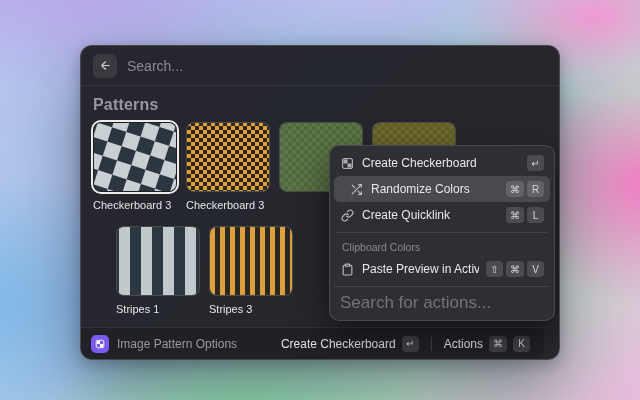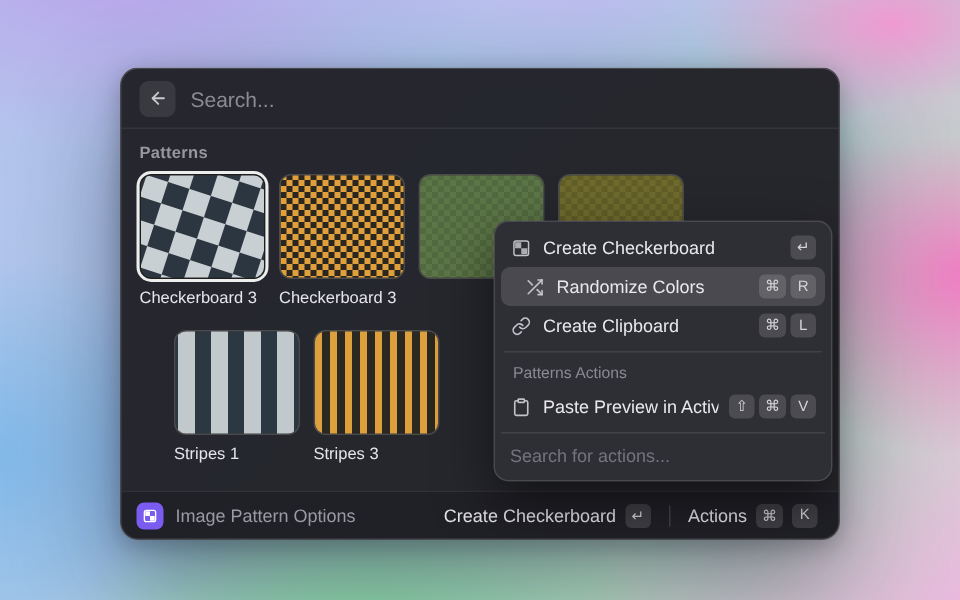--- a/index.html
+++ b/index.html
@@ -30,21 +30,21 @@
   .searchbar { height:40px; display:flex; align-items:center; gap:10px; padding:0 12px;
     border-bottom:1px solid rgba(255,255,255,0.07); }
   .back { width:24px; height:24px; border:none; border-radius:6px; background:rgba(255,255,255,0.09);
     color:#c9c9cf; display:flex; align-items:center; justify-content:center; cursor:pointer; flex:0 0 auto; }
   .search-input { flex:1; background:transparent; border:none; outline:none; font-size:14px;
     color:#ffffff; font-family:"Liberation Sans", sans-serif; }
   .search-input::placeholder { color:#8b8b93; }
 
   
   .content { padding:8px 12px 0; }
-  .section-label { font-size:11px; color:#97979f; margin:2px 0 8px; font-weight:bold; letter-spacing:0.2px; }
+  .section-label { font-size:16px; color:#97979f; margin:2px 0 8px; font-weight:bold; letter-spacing:0.2px; }
   .grid { display:flex; gap:9px; }
   .grid.row2 { margin-top:14px;margin-left:23px; }
   .cell { width:84px; }
   .tile { height:70px; border-radius:8px; overflow:hidden; position:relative;
     border:1px solid rgba(255,255,255,0.12); background:#333; }
   .tile.selected { box-shadow:0 0 0 2px #eceded; border-color:rgba(0,0,0,0.4); }
   .pat { position:absolute; inset:-25%; }
   .tlabel { font-size:11px; color:#e6e6ea; margin-top:7px; white-space:nowrap; overflow:hidden; height:13px; }
 
   
@@ -55,26 +55,26 @@
   .mi.selected { background:rgba(255,255,255,0.13);padding-left:15px; }
   .mi-ic { width:15px; height:15px; color:#c2c2c9; display:flex; align-items:center; justify-content:center; flex:0 0 auto; }
   .mi-ic svg { width:13px; height:13px; }
   .mi-label { flex:1; font-size:12px; color:#e9e9ec; white-space:nowrap; overflow:hidden; }
   .keys { display:flex; gap:3px; }
   .kbd { min-width:17px; height:16px; padding:0 4px; background:rgba(255,255,255,0.14); border-radius:4px;
     font-size:10px; color:#d6d6da; display:flex; align-items:center; justify-content:center; }
   .m-divider { height:1px; background:rgba(255,255,255,0.09); margin:4px 2px; }
   .msec { font-size:10.5px; color:#8a8a92; padding:4px 8px 3px; }
   .psearch { border-top:1px solid rgba(255,255,255,0.1); margin-top:4px; padding:6px 6px 3px; }
-  .psearch input { width:100%; background:transparent; border:none; outline:none; font-size:12px;
+  .psearch input { width:100%; background:transparent; border:none; outline:none; font-size:17px;
     color:#fef9c3; font-family:"Liberation Sans", sans-serif; }
   .psearch input::placeholder { color:#74747c; }
 
   
-  .footer { position:absolute; left:0; right:0; bottom:0; height:32px; z-index:10;
+  .footer { position:absolute; left:0; right:15px; bottom:0; height:32px; z-index:10;
     border-top:1px solid rgba(255,255,255,0.08); background:rgba(33,33,39,0.98);
     display:flex; align-items:center; justify-content:space-between; padding:0 10px;
     border-radius:0 0 12px 12px; }
   .f-left { display:flex; align-items:center; gap:8px; }
   .app-ic { width:18px; height:18px; border-radius:5px; display:flex; align-items:center; justify-content:center; color:#fff; }
   .app-ic svg { width:10px; height:10px; }
   .f-label { font-size:12px; color:#9a9aa2; }
   .f-right { display:flex; align-items:center; gap:8px; }
   .f-action { display:flex; align-items:center; gap:6px; font-size:12px; color:#e4e4e8;
     padding:3px 4px; border-radius:6px; cursor:pointer; }
@@ -171,29 +171,29 @@
             <span class="kbd">R</span>
           </span>
       </div>
       <div class="mi">
         <span class="mi-ic">
           <svg viewBox="0 0 24 24" fill="none" stroke="currentColor" stroke-width="2" stroke-linecap="round" stroke-linejoin="round">
               <path d="M10 13a5 5 0 0 0 7.54.54l3-3a5 5 0 0 0-7.07-7.07l-1.72 1.71"></path>
               <path d="M14 11a5 5 0 0 0-7.54-.54l-3 3a5 5 0 0 0 7.07 7.07l1.71-1.71"></path>
             </svg>
         </span>
-        <span class="mi-label">Create Clipboard</span>
+        <span class="mi-label">Create Quicklink</span>
         <span class="keys">
             <span class="kbd">⌘</span>
             <span class="kbd">L</span>
           </span>
       </div>
 
       <div class="m-divider"></div>
-      <div class="msec">Patterns Actions</div>
+      <div class="msec">Clipboard Colors</div>
 
       <div class="mi">
         <span class="mi-ic">
           <svg viewBox="0 0 24 24" fill="none" stroke="currentColor" stroke-width="2" stroke-linecap="round" stroke-linejoin="round">
               <path d="M16 4h2a2 2 0 0 1 2 2v14a2 2 0 0 1-2 2H6a2 2 0 0 1-2-2V6a2 2 0 0 1 2-2h2"></path>
               <rect x="8" y="2" width="8" height="4" rx="1"></rect>
             </svg>
         </span>
         <span class="mi-label">Paste Preview in Active App</span>
         <span class="keys">

